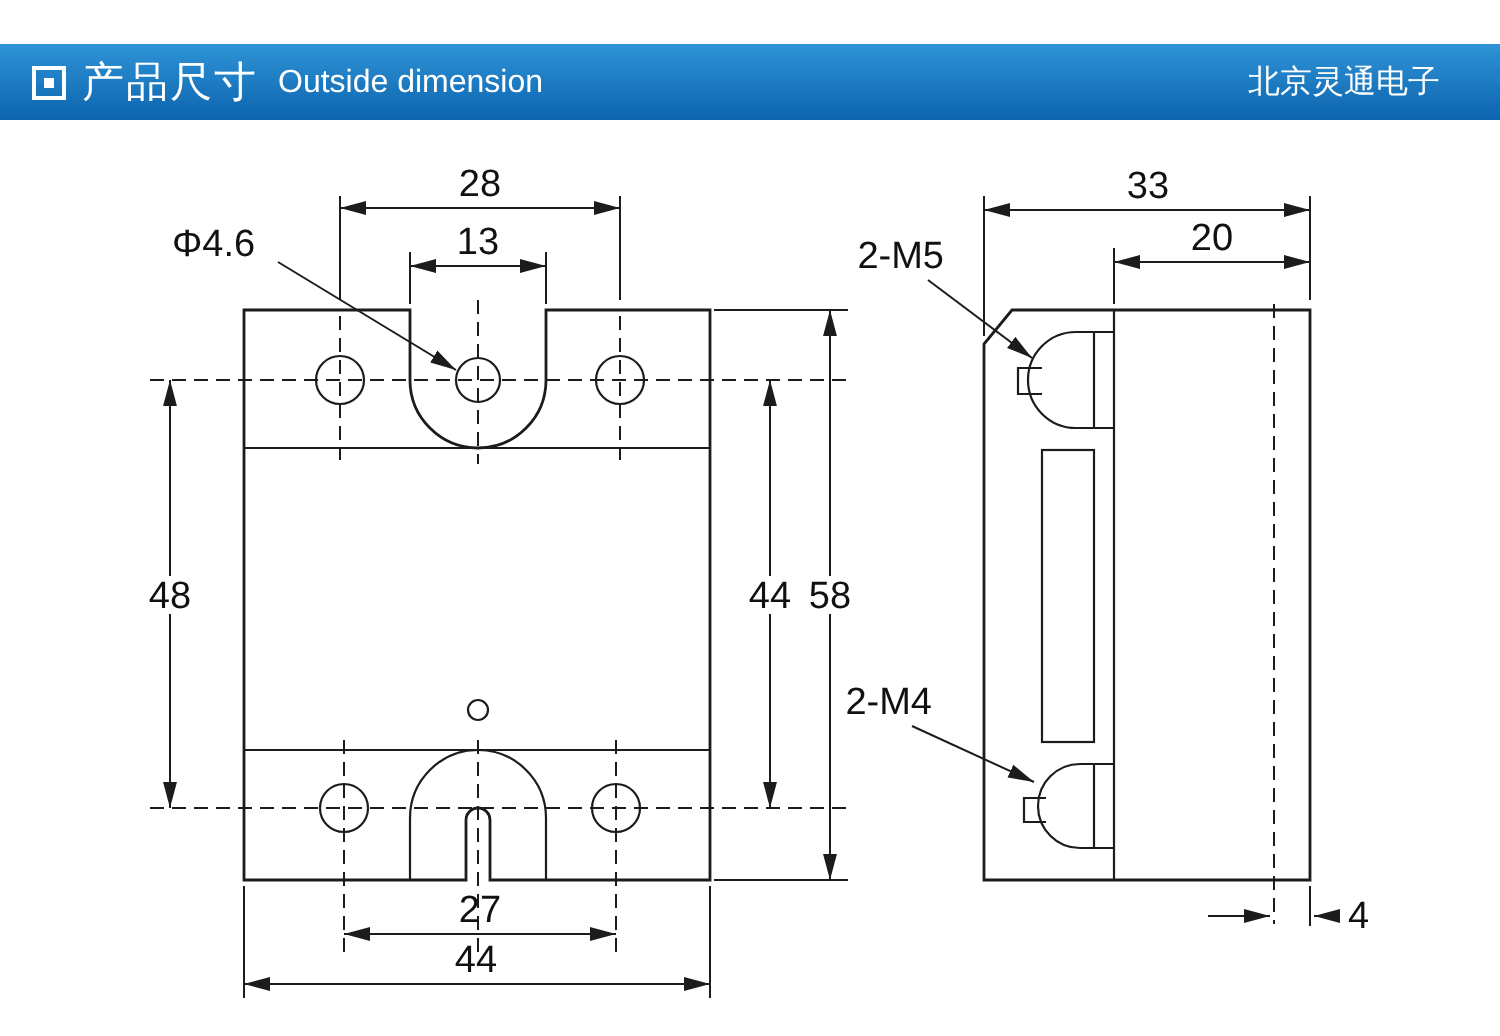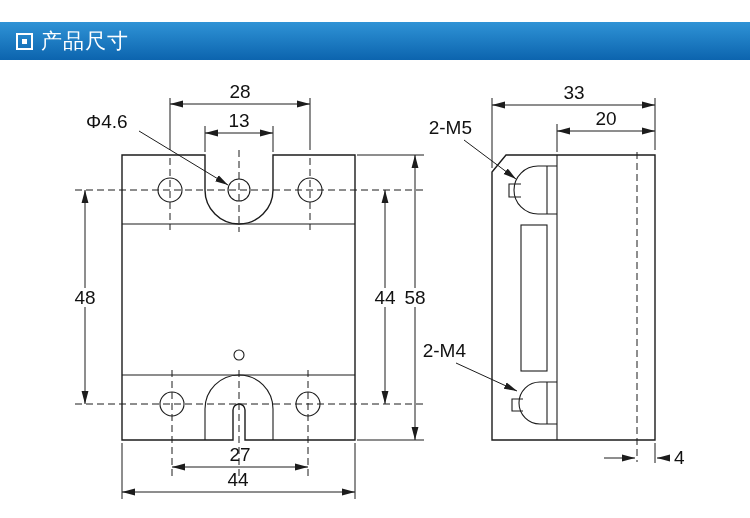--- a/index.html
+++ b/index.html
@@ -30,20 +30,22 @@
   .arrhead{fill:var(--line,#1c1c1c);stroke:none;}
 </style>
 </head>
 <body>
 
 <div class="topbar">
   <span class="hicon">
       <span class="hicon-inner"></span>
     </span>
   <span class="t-cn">产品尺寸</span>
+  <span class="t-en">Outside dimension</span>
+  <span class="brand">北京灵通电子</span>
 </div>
 
 <svg width="750" height="518" viewBox="0 0 750 518">
   <defs>
     <marker id="arr" viewBox="0 0 12 8" refX="12" refY="4" markerWidth="13" markerHeight="9" markerUnits="userSpaceOnUse" orient="auto-start-reverse">
       <path class="arrhead" d="M0,0.8 L12,4 L0,7.2 Z"></path>
     </marker>
   </defs>
 
   <g>

